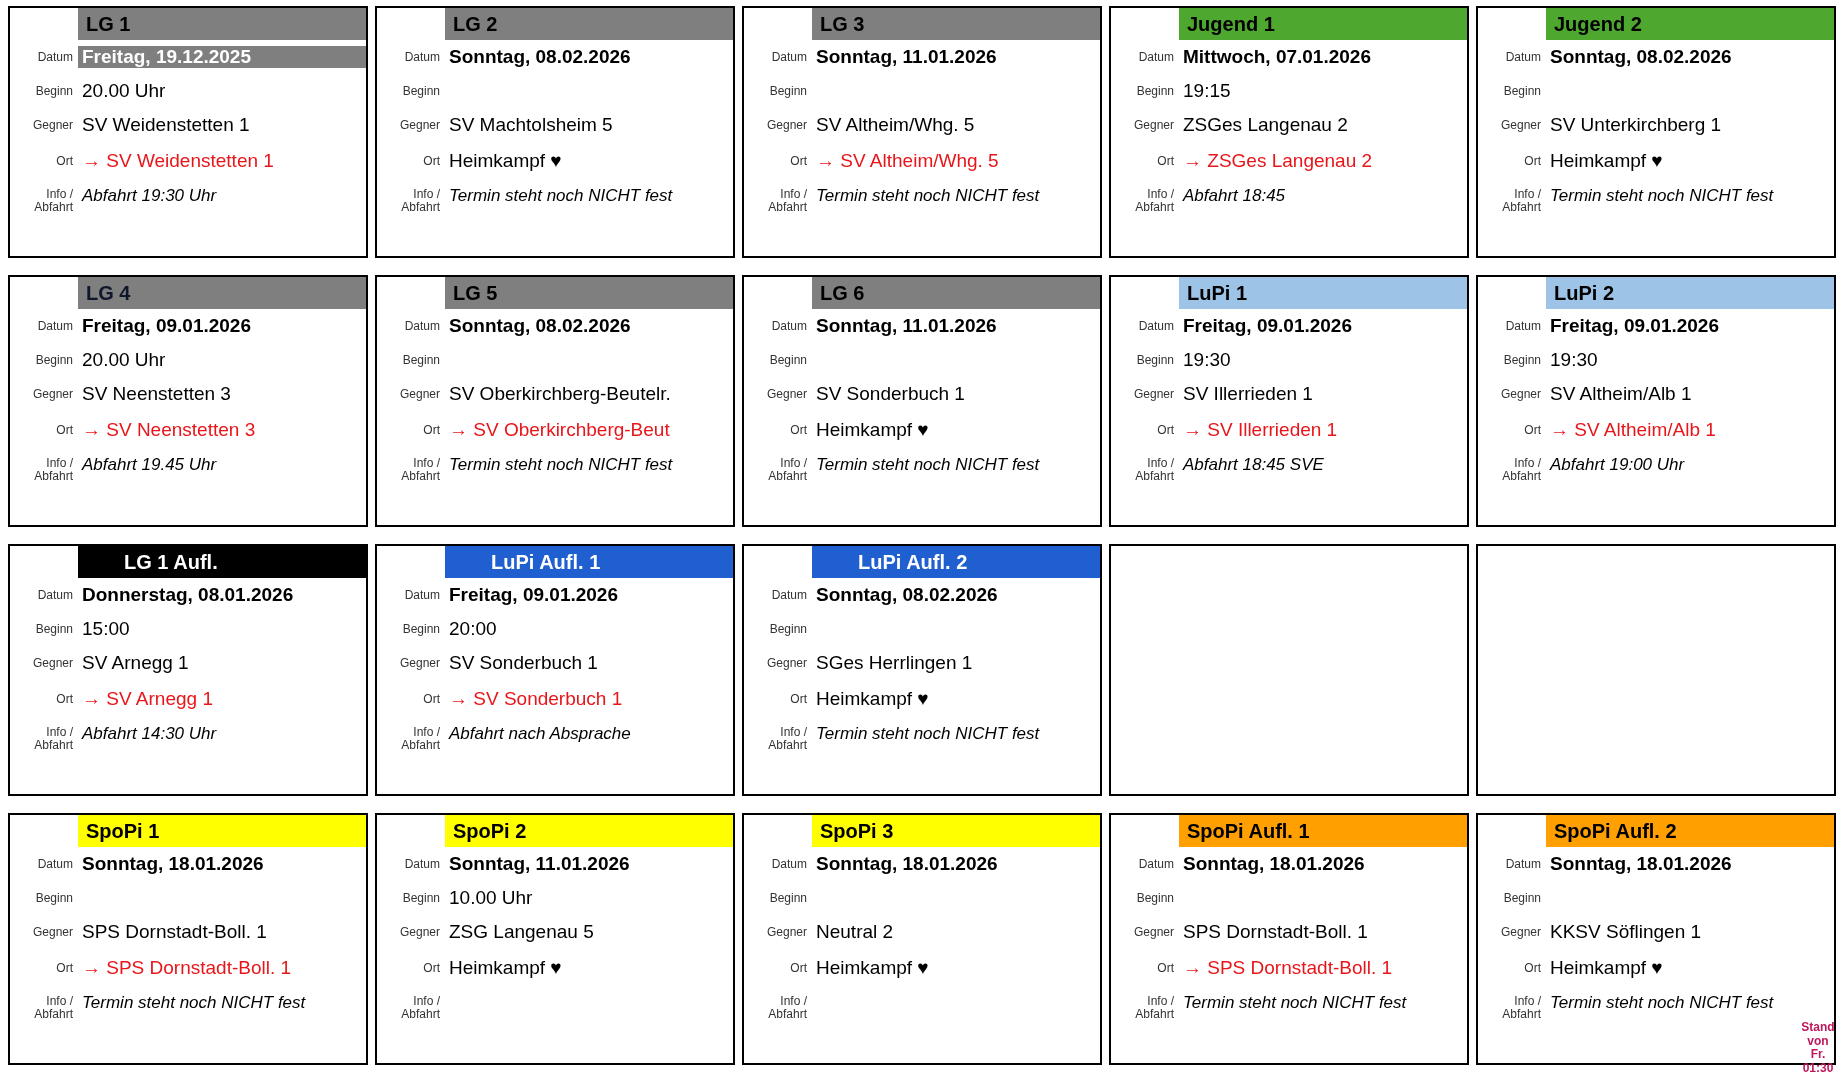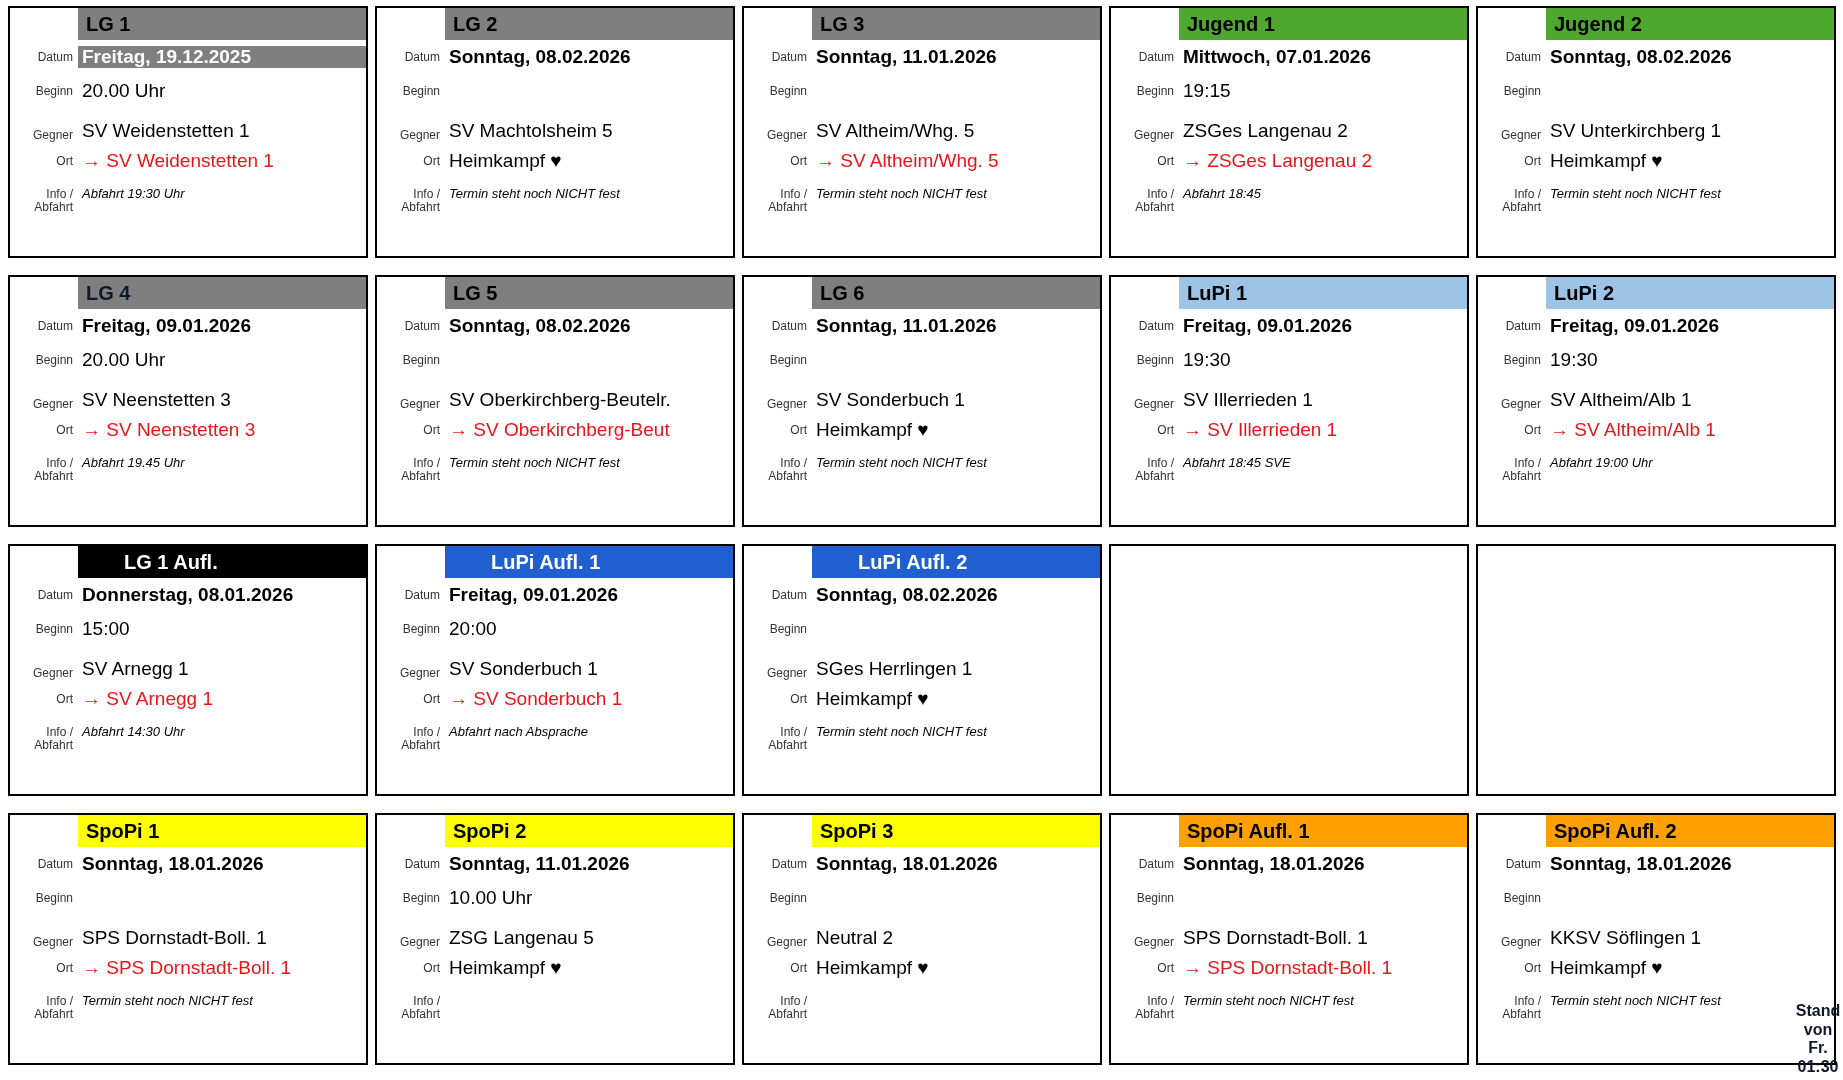--- a/index.html
+++ b/index.html
@@ -75,36 +75,36 @@
     flex: 1;
     font-size: 19px;
     color: #000000;
     padding-left: 4px;
     white-space: nowrap;
     overflow: hidden;
     box-sizing: border-box;
   }
   .row-datum { height: 34px; }
   .row-beginn { height: 34px; }
-  .row-gegner { height: 34px; align-items: flex-end; }
+  .row-gegner { height: 34px; }
   .row-ort { height: 38px; }
   .row-info { height: 58px; align-items: flex-start; padding-top: 6px; }
   .row-info .lbl { line-height: 1.05; padding-top: 2px; }
   .val.bold { font-weight: bold; }
   .val.red { color: #e8161a; }
-  .val.italic { font-style: italic; font-size: 13px; }
+  .val.italic { font-style: italic; font-size: 17px; }
   .val.heim { color: #000000; }
   .stand {
     position: absolute;
     right: 2px;
     bottom: 4px;
     width: 46px;
     text-align: center;
-    color: #0f172a;
-    font-size: 16px;
+    color: #be185d;
+    font-size: 12px;
     line-height: 1.15;
     font-weight: bold;
   }
   .stand div { white-space: nowrap; }
 </style>
 </head>
 <body>
 
 <div class="sheet">
   <div class="grid" id="cards-grid">

